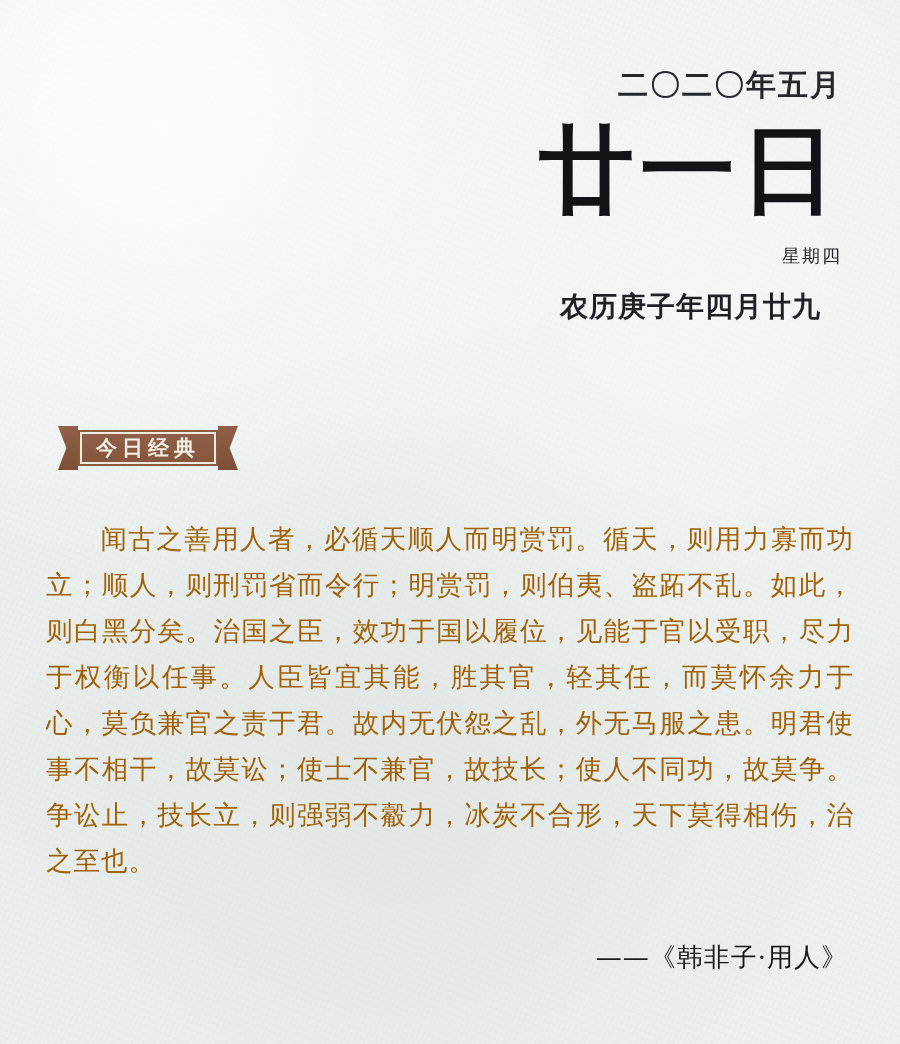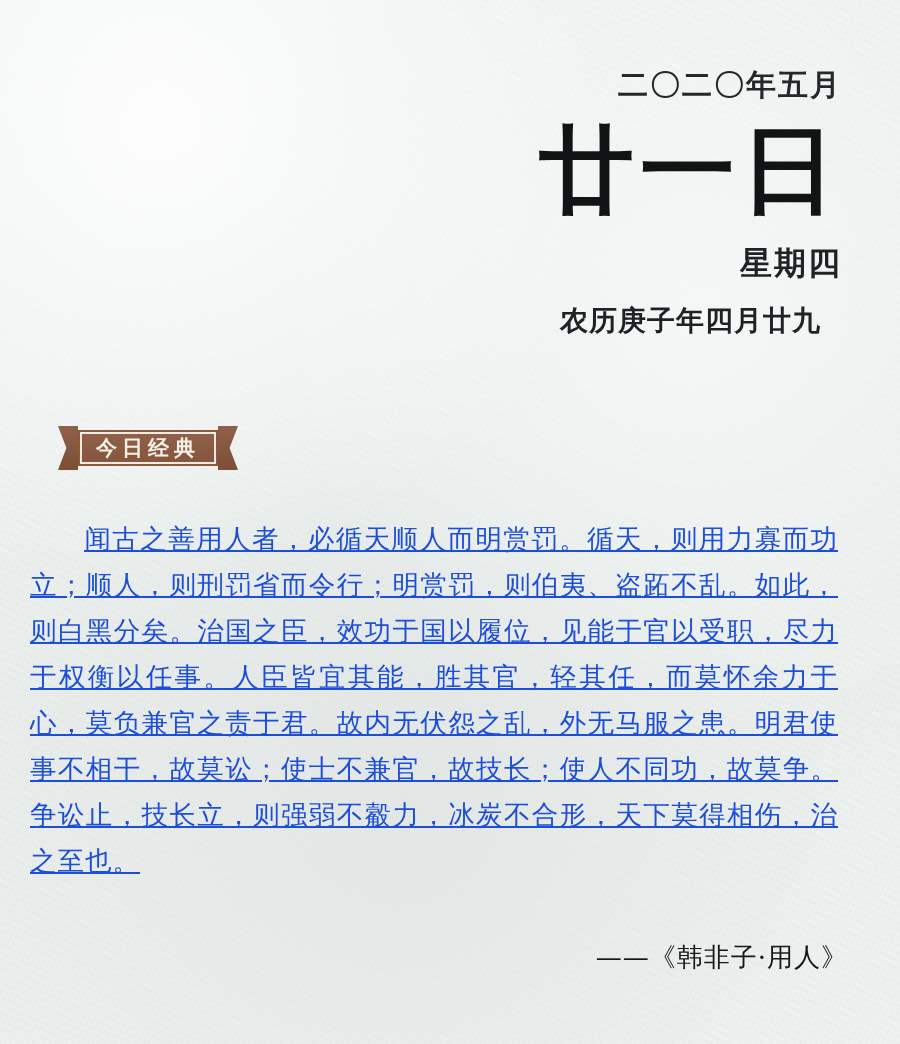--- a/index.html
+++ b/index.html
@@ -51,25 +51,25 @@
   }
   .date-day {
     font-size: 95px;
     letter-spacing: 6px;
     margin-top: 22px;
     color: #111315;
     font-weight: 700;
     text-align: center;
   }
   .date-weekday {
-    font-size: 32px;
+    font-size: 18px;
     letter-spacing: 2px;
     margin-top: 30px;
     color: #1f2225;
-    font-weight: 700;
+    font-weight: 400;
   }
   .date-lunar {
     font-size: 28px;
     letter-spacing: 1px;
     margin-top: 28px;
     color: #1f2225;
     font-weight: 600;
     text-align: center;
   }
 
@@ -108,29 +108,28 @@
     clip-path: polygon(0 0, 100% 0, 100% 100%, 0 100%, 42% 50%);
   }
   .badge-ribbon-right {
     clip-path: polygon(0 0, 100% 0, 58% 50%, 100% 100%, 0 100%);
   }
 
   
   .passage {
     position: absolute;
     top: 516px;
-    left: 30px;
+    left: 46px;
     width: 808px;
     font-size: 26.5px;
     line-height: 46px;
     letter-spacing: 1px;
     text-align: justify;
     text-justify: inter-character;
-    color: #1d4ed8;
-    text-decoration: underline;
+    color: #a16207;
   }
   .passage .indent {
     display: inline-block;
     width: 54px;
   }
   .source {
     position: absolute;
     top: 940px;
     right: 52px;
     font-size: 26px;

